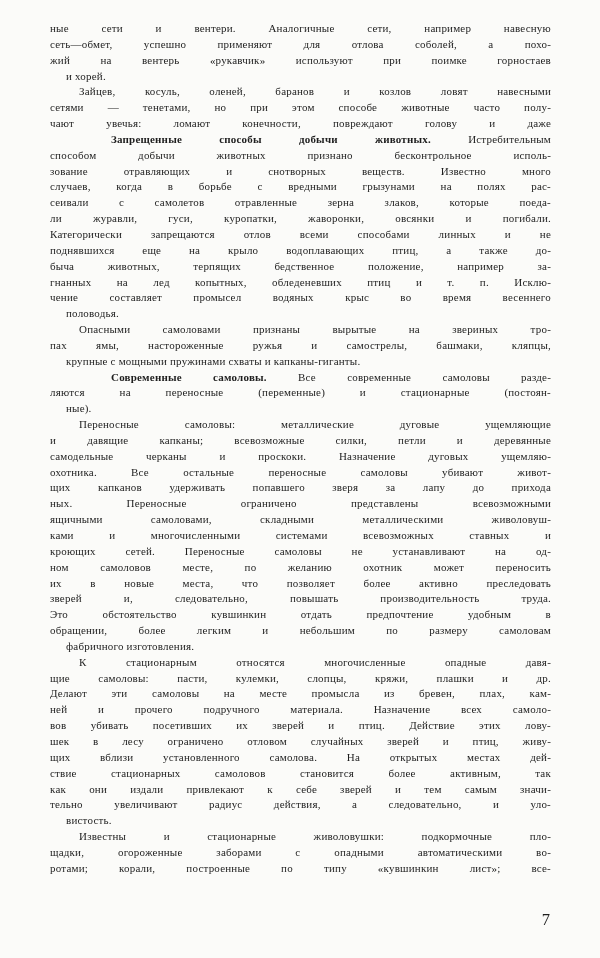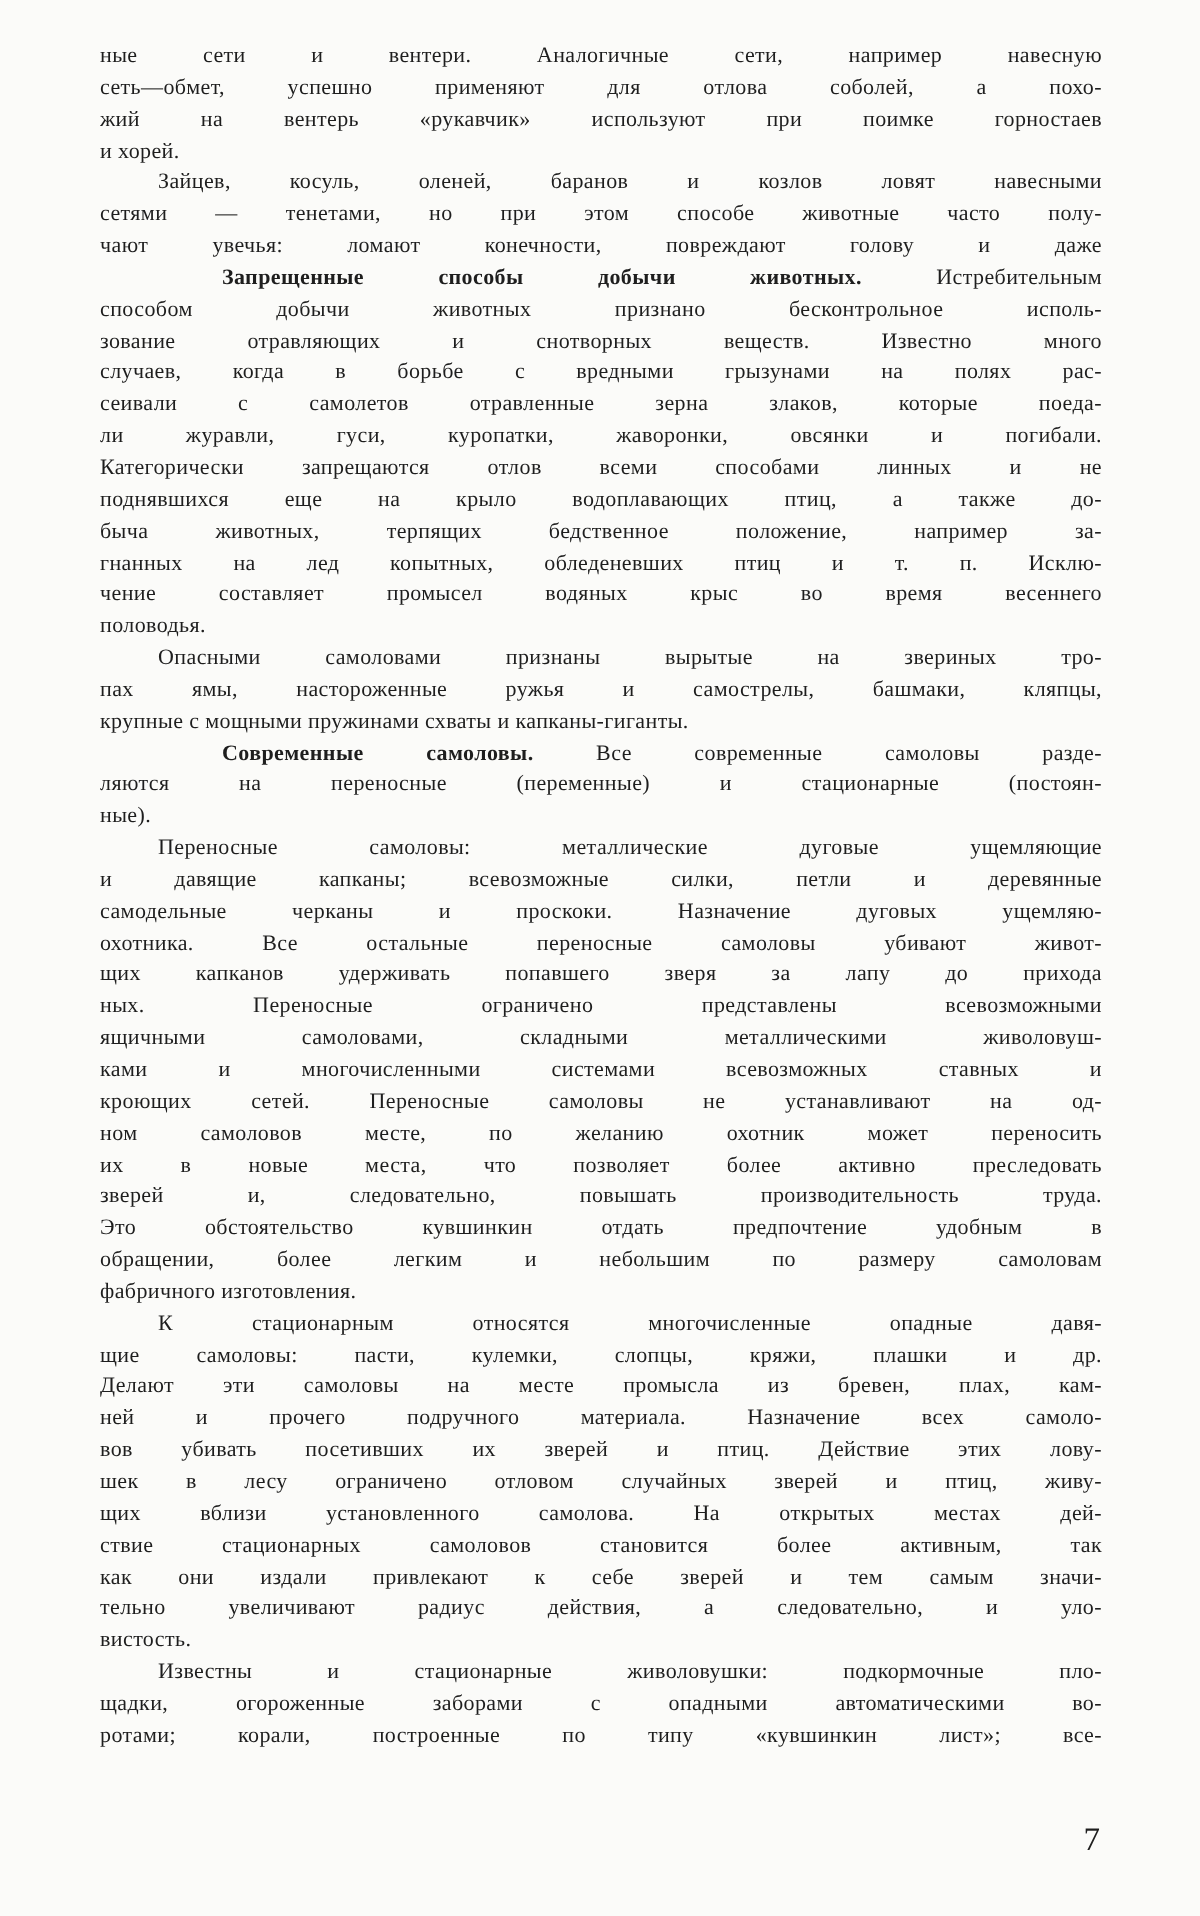--- a/index.html
+++ b/index.html
@@ -30,20 +30,21 @@
     line-height: 15.85px;
     height: 15.85px;
     overflow: hidden;
     text-align: justify;
     text-align-last: justify;
     letter-spacing: 0.2px;
     white-space: normal;
   }
   .line.end {
     text-align-last: left;
+    margin-left: 16px;
   }
   .line.indent {
     text-indent: 29px;
   }
   .bold {
     font-weight: bold;
     margin-left: 32px;
   }
   #page-number {
     position: absolute;

